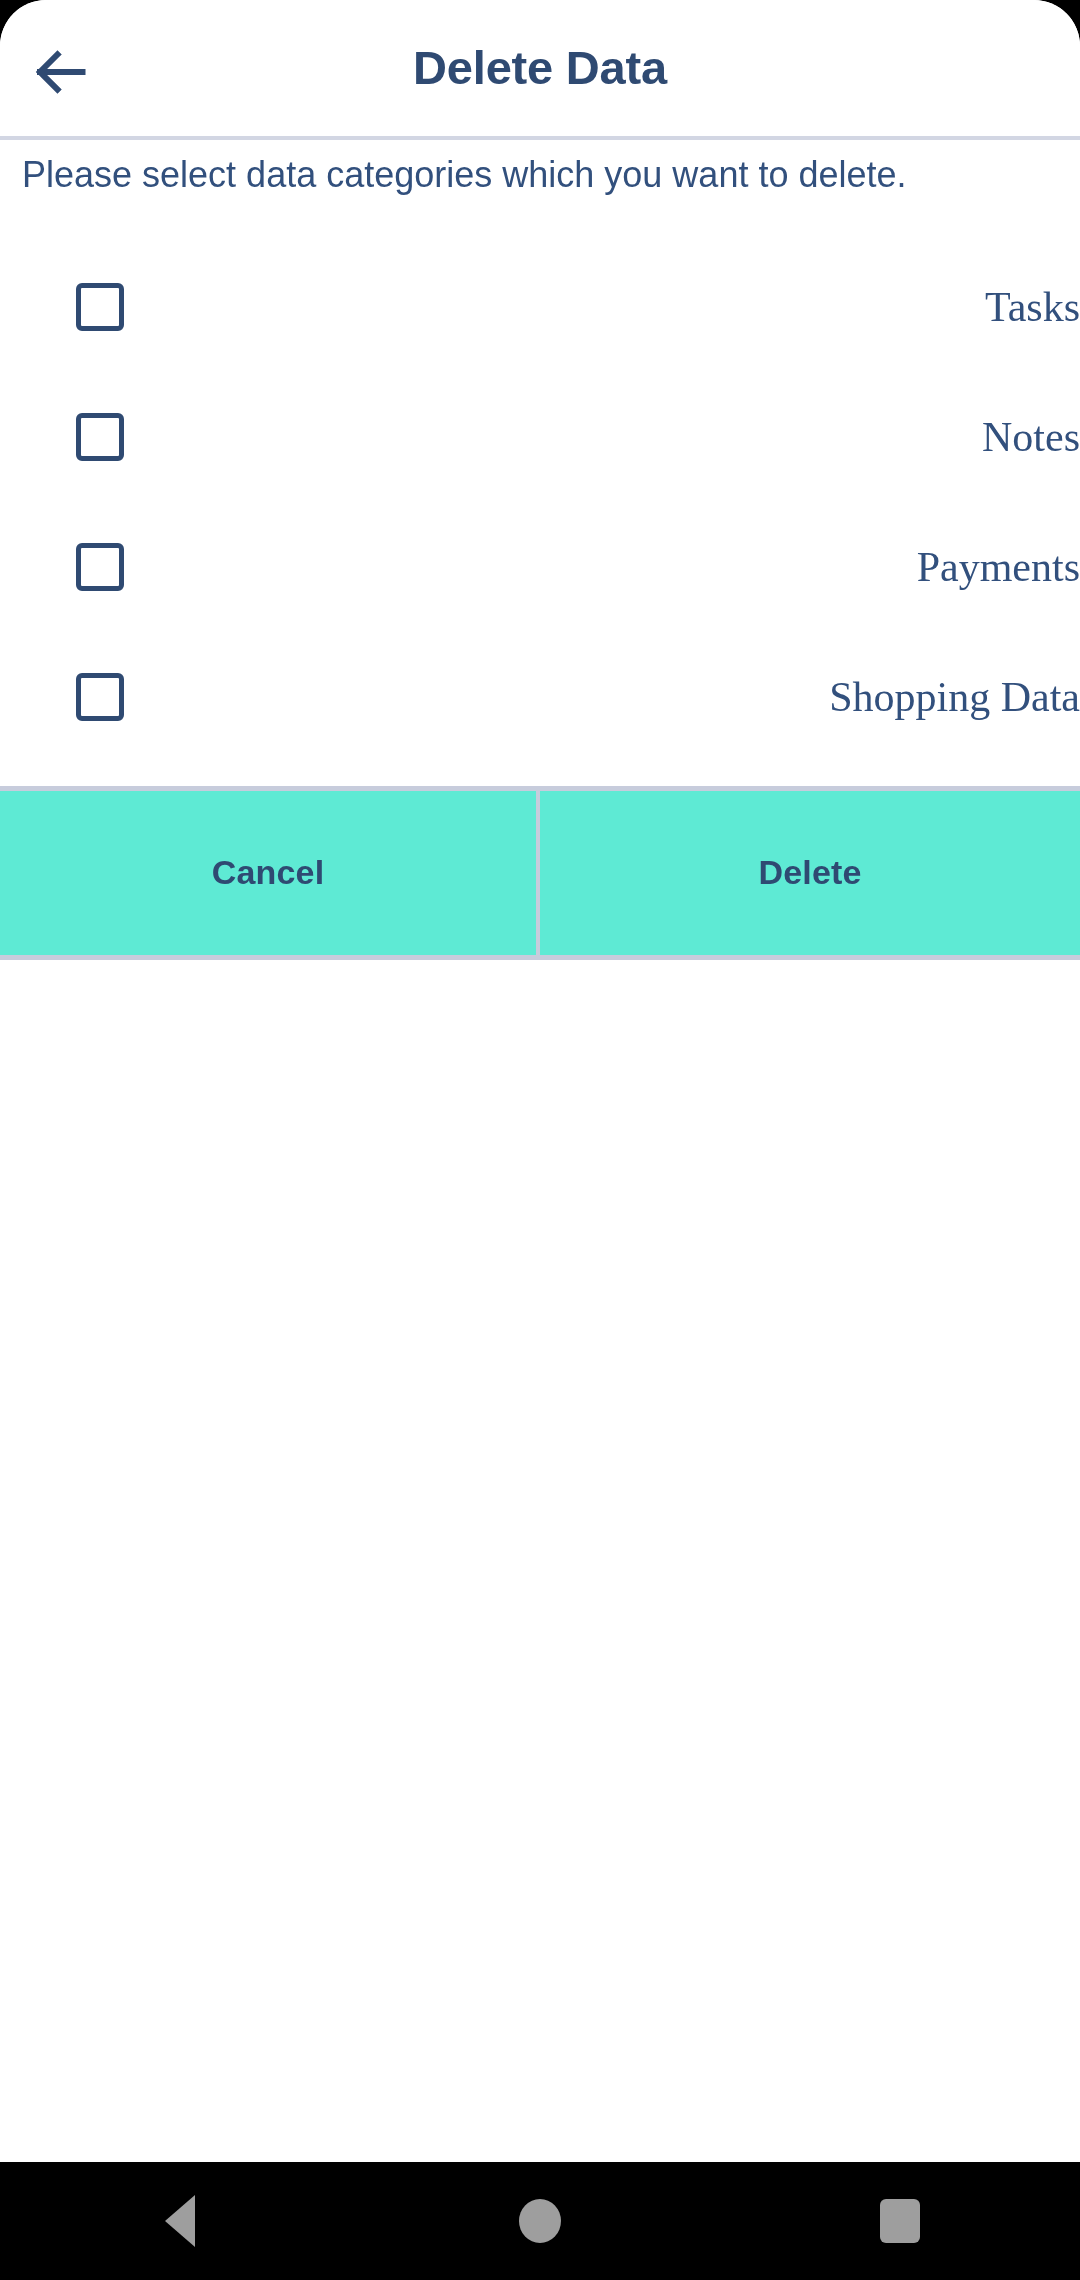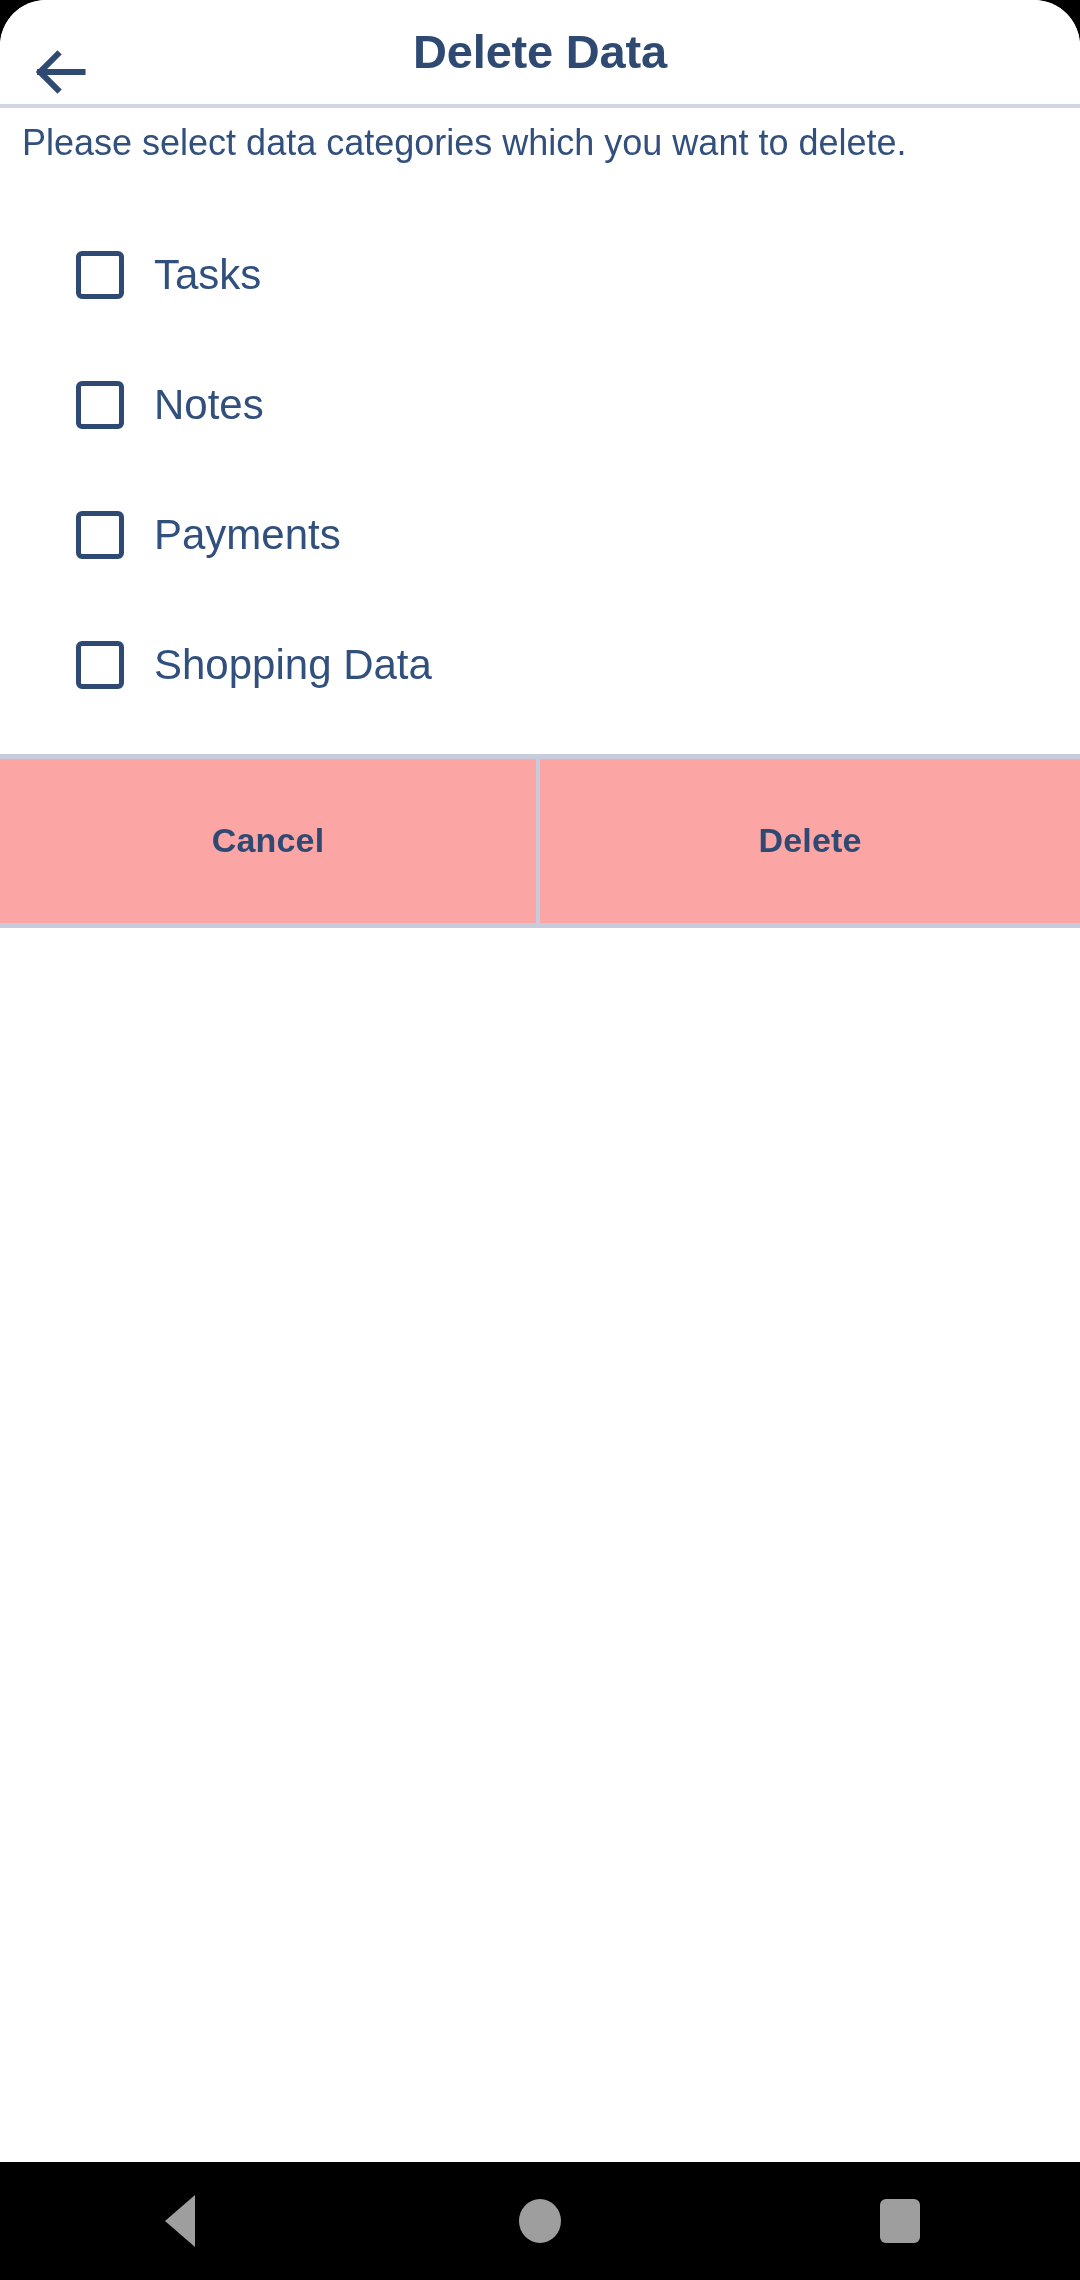--- a/index.html
+++ b/index.html
@@ -29,21 +29,21 @@
     height: 2162px;
     background: #ffffff;
     border-top-left-radius: 46px;
     border-top-right-radius: 46px;
     overflow: hidden;
   }
 
   
   #app-bar {
     position: relative;
-    height: 108px;
+    height: 140px;
     background: #ffffff;
     border-bottom: 4px solid #d2d6e3;
     display: flex;
     align-items: center;
   }
 
   #back-button {
     position: absolute;
     left: 12px;
     top: 24px;
@@ -86,21 +86,22 @@
 
   .category-row {
     display: flex;
     align-items: center;
     height: 130px;
     padding-left: 76px;
     background: transparent;
     border: none;
     width: 100%;
     cursor: pointer;
-    font-family: Liberation Sans, sans-serif;
+    font-family: Liberation Serif, serif;
+    justify-content: space-between;
   }
 
   .checkbox {
     width: 48px;
     height: 48px;
     min-width: 48px;
     border: 5px solid #2f4a72;
     border-radius: 6px;
     background: #ffffff;
     position: relative;
@@ -123,21 +124,21 @@
     background: #eaecf0;
     border-top: 5px solid #c7ccdc;
     border-bottom: 5px solid #c7ccdc;
   }
 
   .action-button {
     flex: 1 1 50%;
     display: flex;
     align-items: center;
     justify-content: center;
-    background: #fca5a5;
+    background: #5eead4;
     border: none;
     font-family: inherit;
     font-size: 34px;
     font-weight: 700;
     color: #2f4a72;
     cursor: pointer;
     letter-spacing: 0.2px;
   }
 
   #cancel-button { border-right: 4px solid #c7ccdc; }

